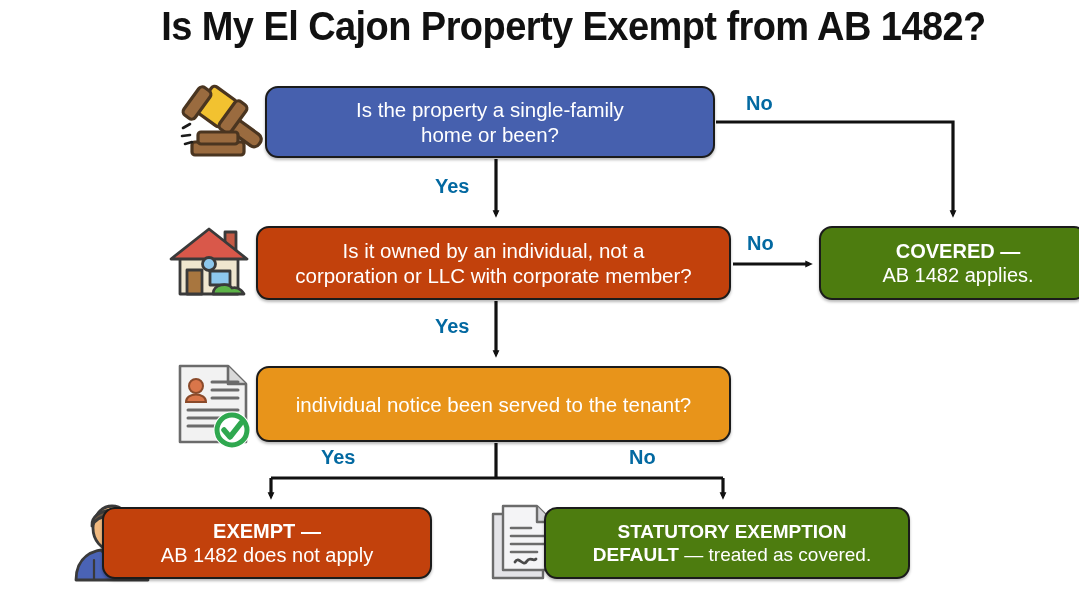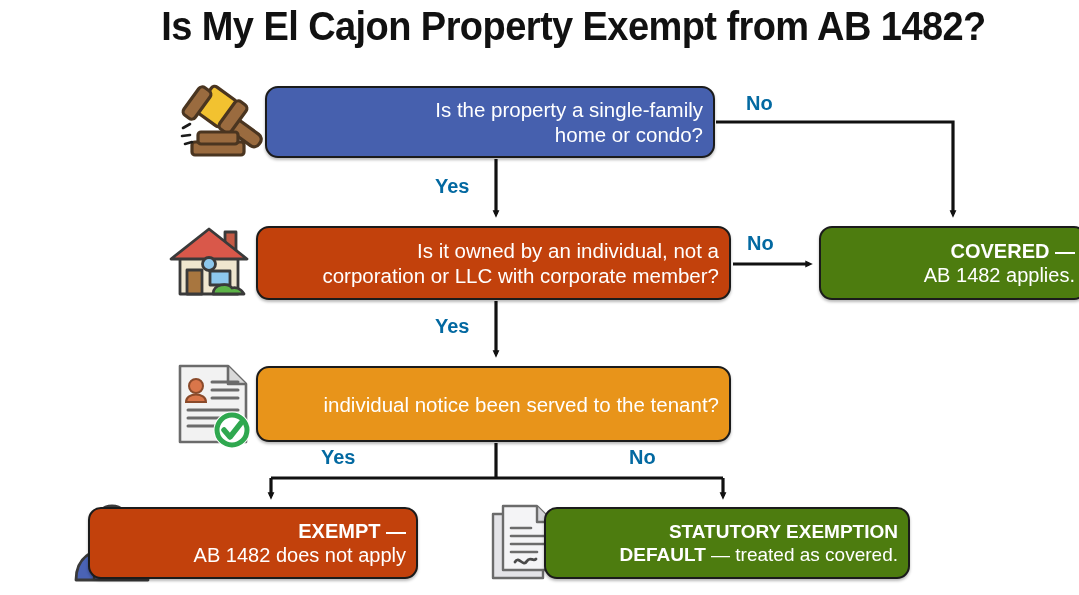--- a/index.html
+++ b/index.html
@@ -38,21 +38,21 @@
 
   
   .node {
     position: absolute;
     box-sizing: border-box;
     border-radius: 13px;
     border: 2px solid #1b1b1b;
     display: flex;
     align-items: center;
     justify-content: center;
-    text-align: right;
+    text-align: center;
     color: #ffffff;
     line-height: 1.22;
     padding: 4px 10px;
     box-shadow: 0 2px 3px rgba(0,0,0,0.28);
   }
   .node .txt { display: block; width: 100%; }
   .node .l1, .node .l2 { display: block; white-space: nowrap; }
 
   .blue   { background: #4660AE; }
   .green  { background: #c2410c; }
@@ -69,21 +69,21 @@
   }
   #node-q3 {
     left: 222px; top: 366px; width: 475px; height: 76px;
     font-size: 20.5px;
   }
   #node-covered {
     left: 785px; top: 226px; width: 268px; height: 74px;
     font-size: 20px;
   }
   #node-exempt {
-    left: 54px; top: 507px; width: 330px; height: 72px;
+    left: 68px; top: 507px; width: 330px; height: 72px;
     font-size: 20px;
   }
   #node-default {
     left: 510px; top: 507px; width: 366px; height: 72px;
     font-size: 19px;
   }
   .bold-line { font-weight: bold; }
 
   
   .edge-label {
@@ -250,21 +250,21 @@
         <line x1="22" y1="42" x2="56" y2="42"></line>
         <line x1="22" y1="50" x2="48" y2="50"></line>
       </g>
       <path d="M26,60 C30,53 34,66 38,59 C41,54 44,60 47,57" fill="none" stroke="#4a4a4a" stroke-width="2.8" stroke-linecap="round"></path>
     </svg>
   </div>
 
   <div class="node blue" id="node-q1">
     <span class="txt">
       <span class="l1">Is the property a single-family</span>
-      <span class="l2">home or condo?</span>
+      <span class="l2">home or been?</span>
     </span>
   </div>
 
   <div class="node green" id="node-q2">
     <span class="txt">
       <span class="l1">Is it owned by an individual, not a</span>
       <span class="l2">corporation or LLC with corporate member?</span>
     </span>
   </div>
 

